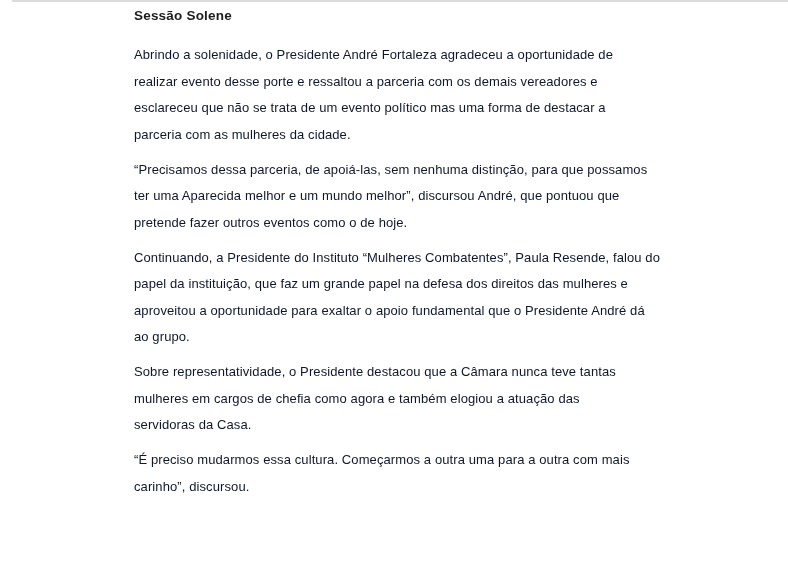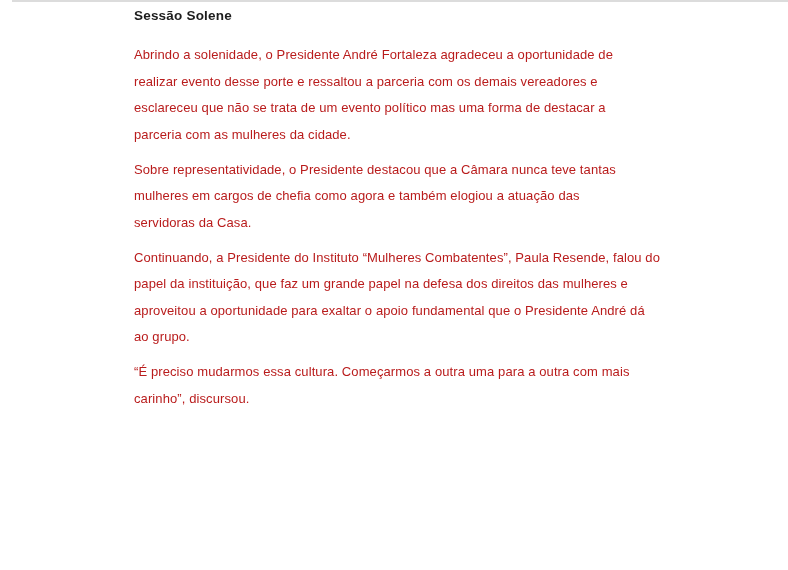--- a/index.html
+++ b/index.html
@@ -41,48 +41,51 @@
       font-size: 13.5px;
       font-weight: 700;
       color: #1c1c1c;
       letter-spacing: 0.2px;
       line-height: 26px;
       margin-bottom: 13px;
     }
 
     .article p {
       font-size: 13px;
-      color: #b91c1c;
+      color: #0f172a;
       line-height: 26.5px;
       letter-spacing: 0.1px;
       white-space: pre-line;
       margin-bottom: 8.5px;
     }
   </style>
 </head>
 <body>
 
 <div class="page">
   <div class="top-divider"></div>
 
   <div class="article">
     <h2 class="article-heading">Sessão Solene</h2>
 
     <p>Abrindo a solenidade, o Presidente André Fortaleza agradeceu a oportunidade de
 realizar evento desse porte e ressaltou a parceria com os demais vereadores e
 esclareceu que não se trata de um evento político mas uma forma de destacar a
 parceria com as mulheres da cidade.</p>
 
-
-    <p>Sobre representatividade, o Presidente destacou que a Câmara nunca teve tantas
-mulheres em cargos de chefia como agora e também elogiou a atuação das
-servidoras da Casa.</p>
+    <p>“Precisamos dessa parceria, de apoiá-las, sem nenhuma distinção, para que possamos
+ter uma Aparecida melhor e um mundo melhor”, discursou André, que pontuou que
+pretende fazer outros eventos como o de hoje.</p>
 
     <p>Continuando, a Presidente do Instituto “Mulheres Combatentes”, Paula Resende, falou do
 papel da instituição, que faz um grande papel na defesa dos direitos das mulheres e
 aproveitou a oportunidade para exaltar o apoio fundamental que o Presidente André dá
 ao grupo.</p>
+
+    <p>Sobre representatividade, o Presidente destacou que a Câmara nunca teve tantas
+mulheres em cargos de chefia como agora e também elogiou a atuação das
+servidoras da Casa.</p>
 
 
     <p>“É preciso mudarmos essa cultura. Começarmos a outra uma para a outra com mais
 carinho”, discursou.</p>
   </div>
 </div>
 
 </body></html>

